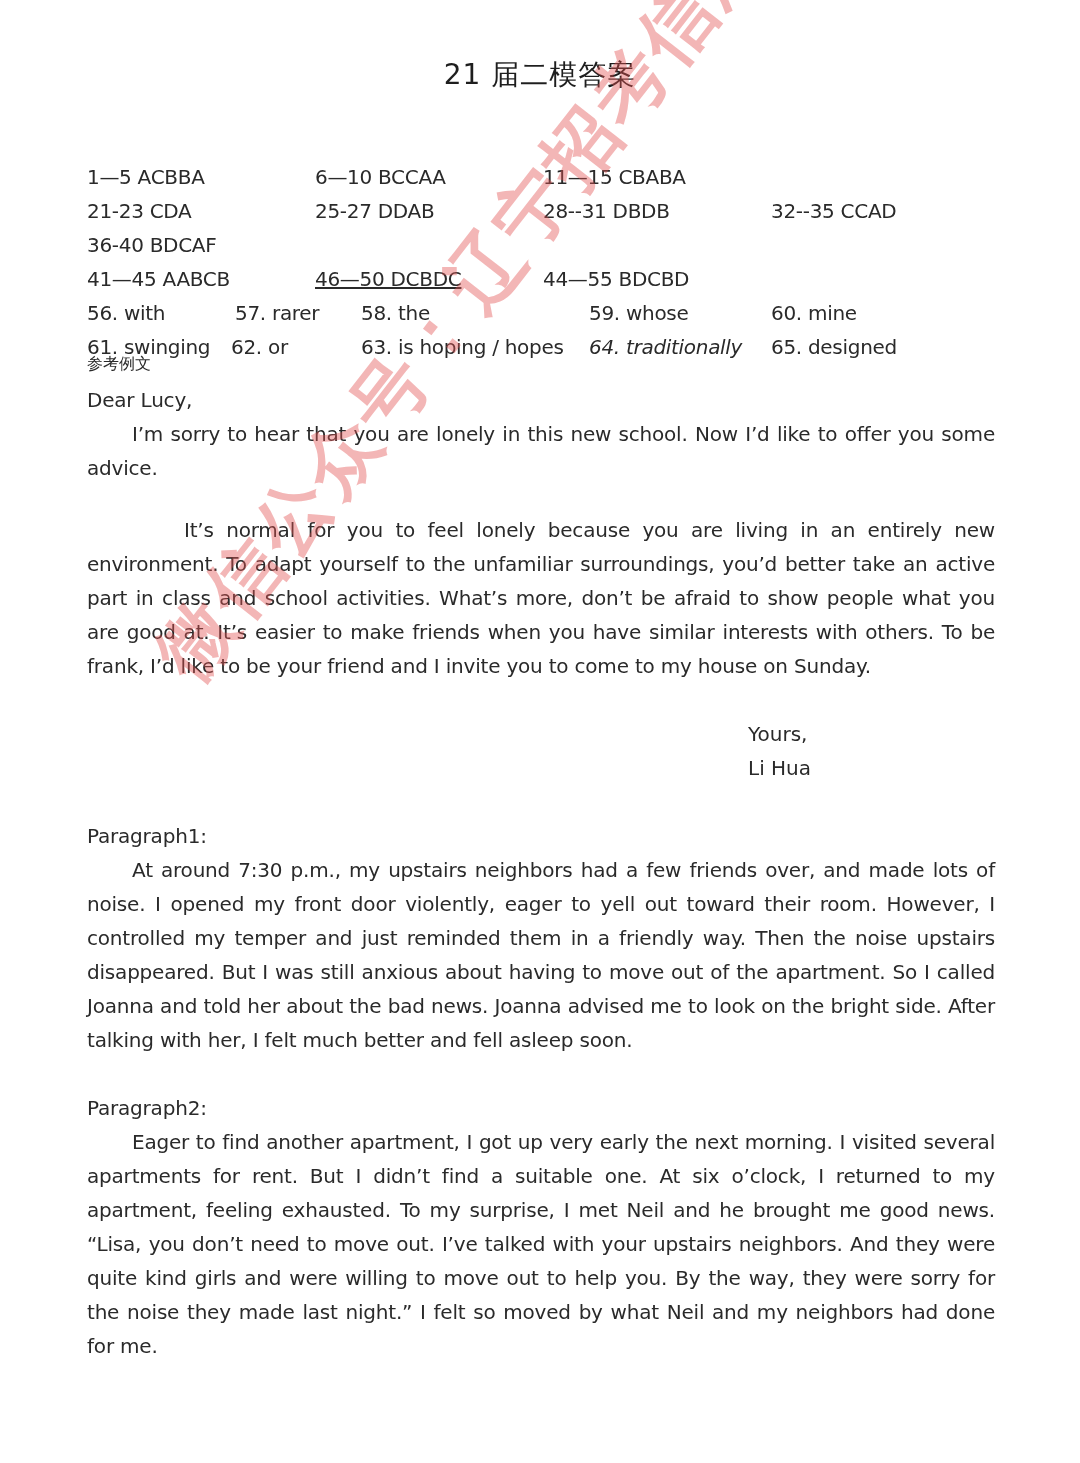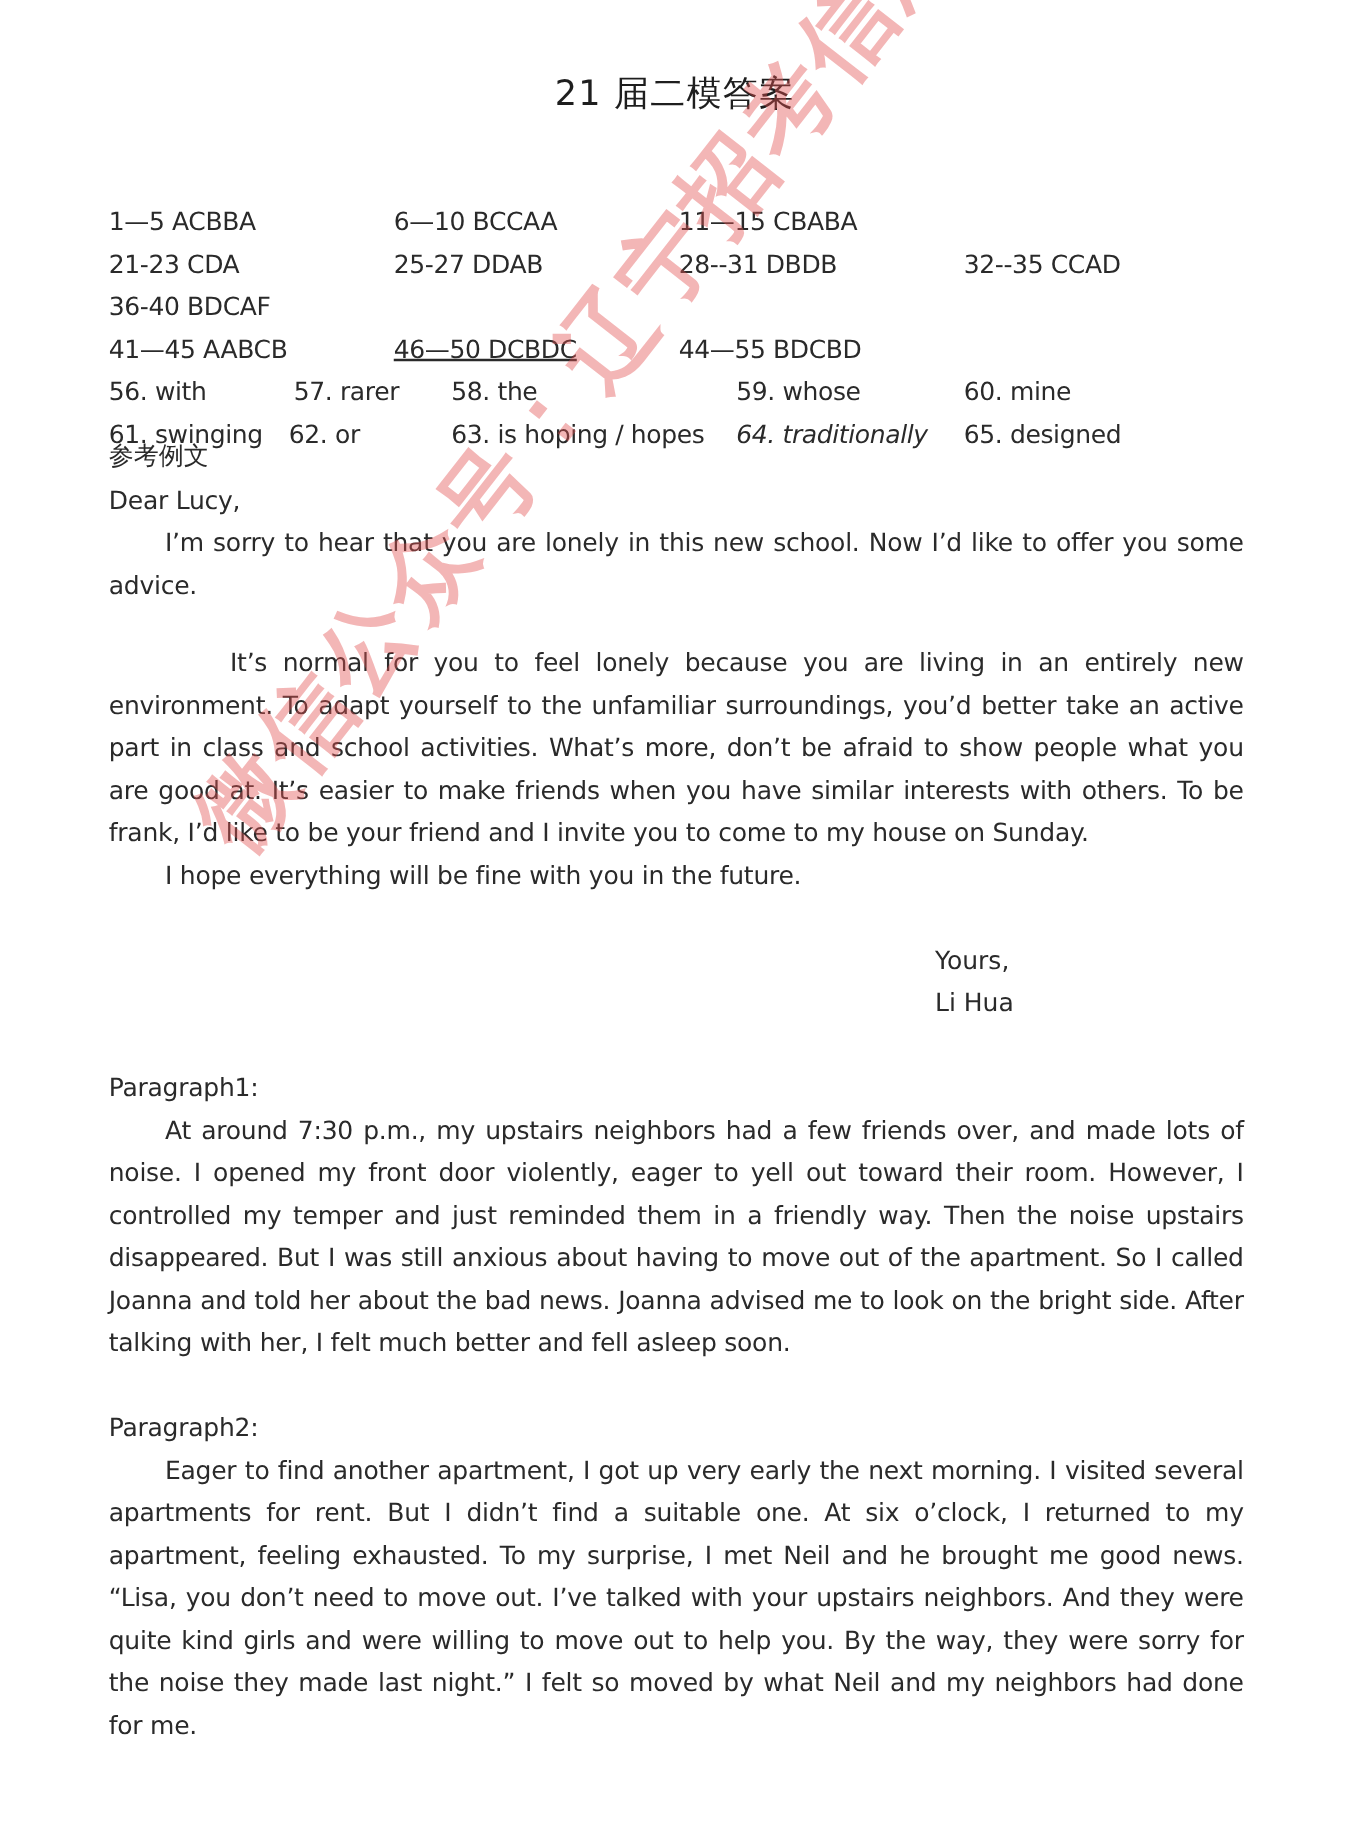--- a/index.html
+++ b/index.html
@@ -8,21 +8,21 @@
       font-family: "DejaVu Sans", "Liberation Sans", sans-serif;
       color: #2a2a2a;
     }
     .title {
       position: absolute; left: 0; right: 0; top: 56px;
       text-align: center; font-size: 28px; letter-spacing: 1px; color: #1e1e1e;
     }
     .answers { position: absolute; left: 87px; top: 146px; width: 920px; margin-top: 16px; }
     .arow { position: relative; height: 34px; font-size: 20px; line-height: 30px; }
     .arow span { position: absolute; top: 0; white-space: nowrap; letter-spacing: -0.3px; }
-    .sample-label { position: absolute; left: 87px; top: 349px; font-size: 20px; line-height: 30px; }
+    .sample-label { position: absolute; left: 87px; top: 349px; font-size: 16px; line-height: 30px; }
     .letter { position: absolute; left: 87px; top: 383px; width: 908px; font-size: 20px; }
     .para {
       margin: 0; text-align: justify; line-height: 34px; letter-spacing: -0.2px;
     }
     .indent { text-indent: 45px; }
     .indent2 { text-indent: 97px; margin-top: 28px; }
     .signoff { margin-left: 661px; line-height: 34px; margin-top: 34px; }
     .gap { height: 34px; }
     .watermark {
       position: absolute; left: 175px; top: 620px;
@@ -72,21 +72,20 @@
       <span style="left: 684px;">65. designed</span>
     </div>
   </div>
 
 <div class="sample-label">参考例文</div>
 
 <div class="letter">
   <p class="para">Dear Lucy,</p>
   <p class="para indent">I’m sorry to hear that you are lonely in this new school. Now I’d like to offer you some advice.</p>
   <p class="para indent2">It’s normal for you to feel lonely because you are living in an entirely new environment. To adapt yourself to the unfamiliar surroundings, you’d better take an active part in class and school activities. What’s more, don’t be afraid to show people what you are good at. It’s easier to make friends when you have similar interests with others. To be frank, I’d like to be your friend and I invite you to come to my house on Sunday.</p>
-  <p class="para indent">I hope everything will be fine with you in the future.</p>
   <div class="signoff">Yours,</div>
   <div class="signoff" style="margin-top:0">Li Hua</div>
   <div class="gap"></div>
   <p class="para">Paragraph1:</p>
   <p class="para indent">At around 7:30 p.m., my upstairs neighbors had a few friends over, and made lots of noise. I opened my front door violently, eager to yell out toward their room. However, I controlled my temper and just reminded them in a friendly way. Then the noise upstairs disappeared. But I was still anxious about having to move out of the apartment. So I called Joanna and told her about the bad news. Joanna advised me to look on the bright side. After talking with her, I felt much better and fell asleep soon.</p>
   <div class="gap"></div>
   <p class="para">Paragraph2:</p>
   <p class="para indent">Eager to find another apartment, I got up very early the next morning. I visited several apartments for rent. But I didn’t find a suitable one. At six o’clock, I returned to my apartment, feeling exhausted. To my surprise, I met Neil and he brought me good news. “Lisa, you don’t need to move out. I’ve talked with your upstairs neighbors. And they were quite kind girls and were willing to move out to help you. By the way, they were sorry for the noise they made last night.” I felt so moved by what Neil and my neighbors had done for me.</p>
 </div>
 

